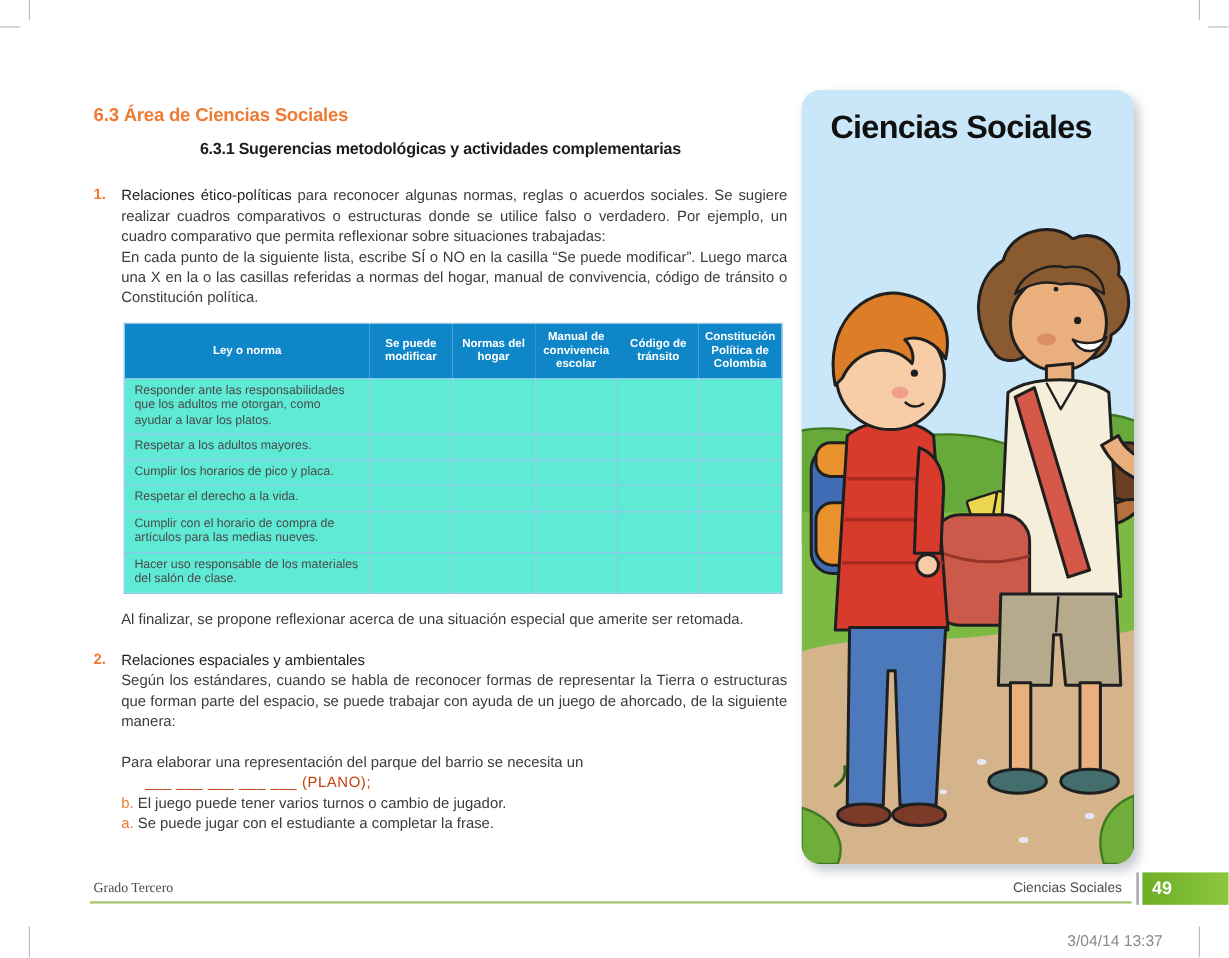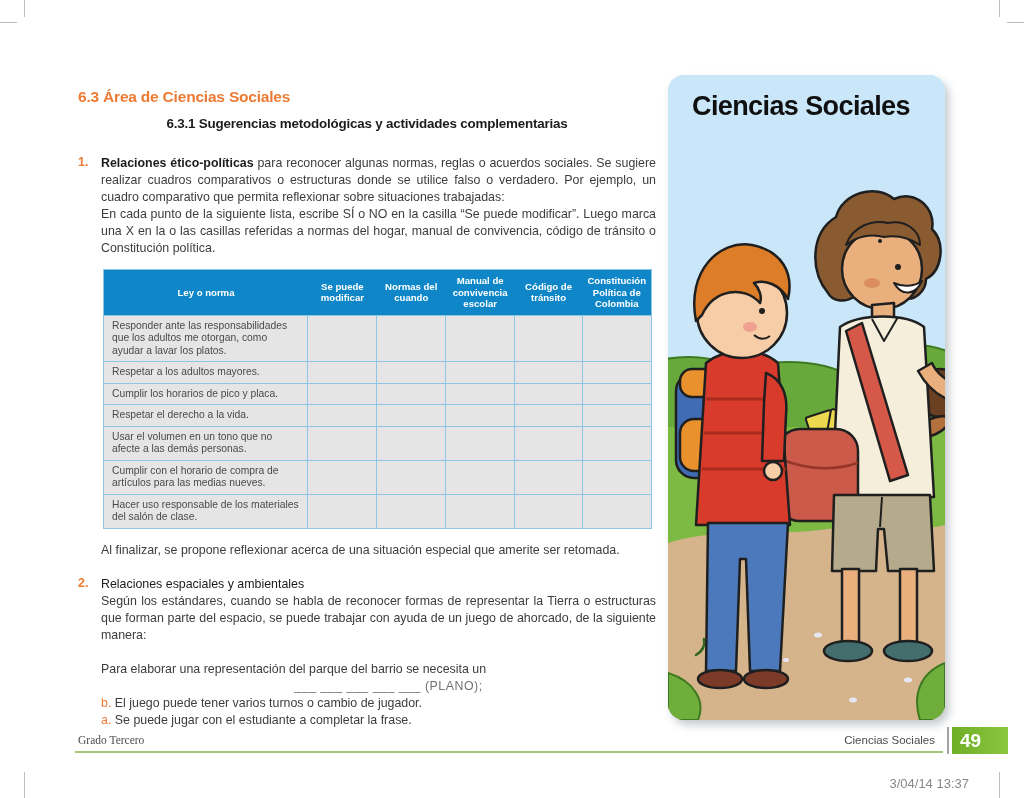--- a/index.html
+++ b/index.html
@@ -14,59 +14,59 @@
   
   .content-col { position:absolute; left:78px; top:88px; width:578px; color:#3c3c3c; }
   .section-title { font-size:15.5px; font-weight:bold; color:#ee7b33; margin:0 0 10px 0; letter-spacing:-0.2px; }
   .subsection-title { font-size:13.4px; font-weight:bold; color:#1c1c1c; margin:0 0 24px 0; letter-spacing:-0.2px;text-align:center; }
 
   .list-item { display:flex; margin:0; }
   .num { width:23px; flex:none; color:#ee7b33; font-weight:bold; font-size:12.4px; }
   .li-body { flex:1; font-size:12.4px; line-height:17px; color:#3c3c3c; }
   p { margin:0; }
   .just { text-align:justify; }
-  .lead-bold { font-weight:bold; color:#1c1c1c; }
+  .lead-bold { font-weight:normal; color:#1c1c1c; }
   .item-title { font-weight:normal; color:#1c1c1c; }
 
   table.rules { border-collapse:collapse; width:549px; margin:12px 0 0 2px; border:1px solid #8ec7e6; }
   table.rules th {
     background:#0f86c8; color:#ffffff; font-size:9.6px; line-height:11.5px; font-weight:bold;
     padding:5px 3px; text-align:center; vertical-align:middle; border:none;
   }
   table.rules td {
     border:1px solid #8ec7e6; font-size:10.3px; line-height:12.5px; color:#4a4a4a;
-    padding:4px 8px; vertical-align:top; background:#e5e5e5;
+    padding:4px 8px; vertical-align:top; background:#5eead4;
   }
   .closing { margin-top:13px; }
   .item2 { margin-top:17px; }
   .ex-intro { margin-top:17px; }
-  .blanks { margin-left:20px; color:#737373; letter-spacing:0.5px;text-align:center; }
+  .blanks { margin-left:20px; color:#c2410c; letter-spacing:0.5px; }
   .opt-label { color:#ee7b33; }
 
   
   .side-card {
     position:absolute; left:668px; top:75px; width:277px; height:645px;
     background:#c9e7f8; border-radius:16px; overflow:hidden;
     box-shadow:4px 5px 9px rgba(110,120,130,0.40);
   }
   .side-title {
     position:absolute; top:16px; left:24px; z-index:2;
     font-size:27px; font-weight:bold; color:#101010; letter-spacing:-0.6px;
   }
   .illust { position:absolute; left:0; top:0; width:277px; height:645px; }
 
   
   .footer-left  { position:absolute; left:78px;  top:734px; font-size:11.5px; color:#4c4c4c;font-family:Liberation Serif, serif; }
   .footer-right { position:absolute; right:89px; top:734px; font-size:11.5px; color:#4c4c4c; }
   .footer-rule  { position:absolute; left:75px; top:751px; width:868px; height:2px; background:#a6c775; }
   .footer-divider { position:absolute; left:947px; top:727px; width:2px; height:27px; background:#a0a6a6; }
   .page-badge {
-    position:absolute; left:952px; top:727px; width:56px; height:27px;
+    position:absolute; left:952px; top:727px; width:72px; height:27px;
     background:linear-gradient(90deg,#6fae27,#8bc63f);
-    color:#fff; font-weight:bold; font-size:19px; line-height:27px; padding-left:8px;
+    color:#fff; font-weight:bold; font-size:15px; line-height:27px; padding-left:8px;
   }
   .print-left  { position:absolute; left:48px;  top:776px; font-size:8.5px; color:#8a8a8a;margin-top:28px; }
   .print-right { position:absolute; right:55px; top:776px; font-size:13px; color:#8a8a8a; }
 </style>
 </head>
 <body>
 
 <div class="sheet">
 
   <div class="crop" style="left:24px;top:0;width:1px;height:17px;"></div>
@@ -92,21 +92,21 @@
               <col style="width:69px">
               <col style="width:69px">
             <col style="width:69px">
               <col style="width:68px">
               <col style="width:69px">
           </colgroup>
           <thead>
             <tr>
               <th>Ley o norma</th>
               <th>Se puede modificar</th>
-              <th>Normas del cuando</th>
+              <th>Normas del hogar</th>
               <th>Manual de convivencia escolar</th>
               <th>Código de tránsito</th>
               <th>Constitución Política de Colombia</th>
             </tr>
           </thead>
           <tbody>
             <tr>
               <td>Responder ante las responsabilidades que los adultos me otorgan, como ayudar a lavar los platos.</td>
               <td></td>
                 <td></td>
@@ -125,28 +125,20 @@
             <tr>
               <td>Cumplir los horarios de pico y placa.</td>
               <td></td>
                 <td></td>
                 <td></td>
                 <td></td>
                 <td></td>
             </tr>
             <tr>
               <td>Respetar el derecho a la vida.</td>
-              <td></td>
-                <td></td>
-                <td></td>
-                <td></td>
-                <td></td>
-            </tr>
-            <tr>
-              <td>Usar el volumen en un tono que no afecte a las demás personas.</td>
               <td></td>
                 <td></td>
                 <td></td>
                 <td></td>
                 <td></td>
             </tr>
             <tr>
               <td>Cumplir con el horario de compra de artículos para las medias nueves.</td>
               <td></td>
                 <td></td>

